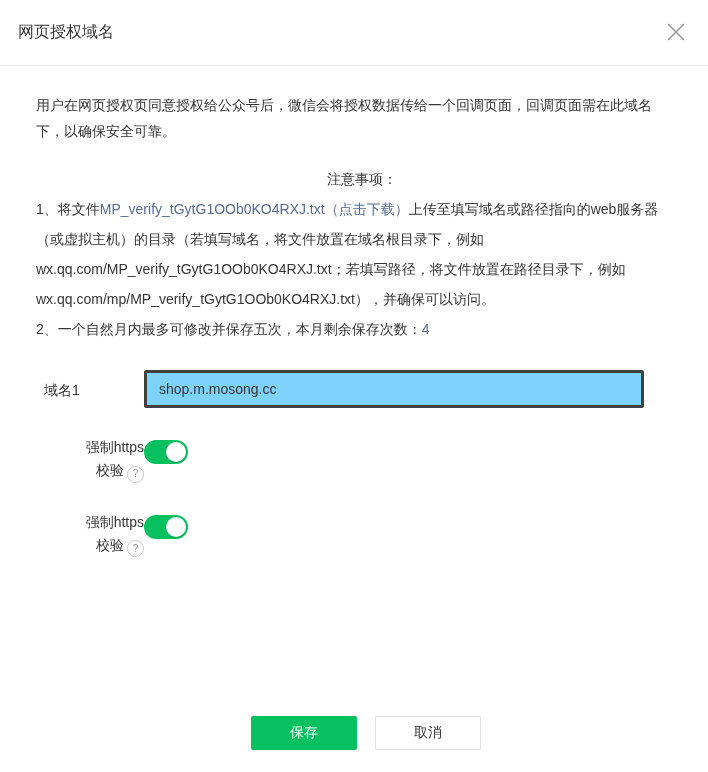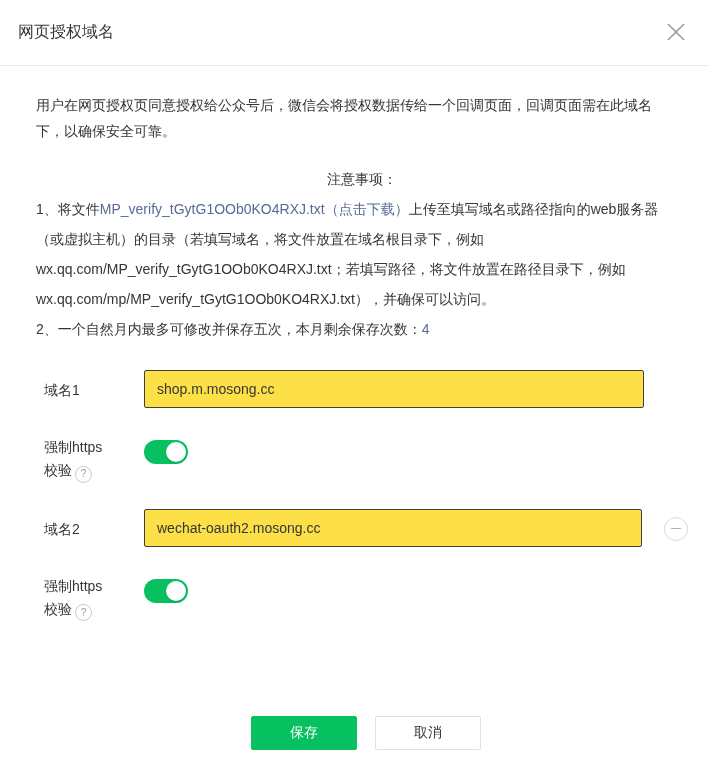--- a/index.html
+++ b/index.html
@@ -91,32 +91,33 @@
     line-height: 22px;
     color: #353535;
     padding-top: 9px;
     box-sizing: border-box;
     flex: none;
     margin-left: 8px;
   }
   .form-label.two-line {
     padding-top: 2px;
     line-height: 23px;
+    text-align: right;
   }
   .text-input {
     width: 500px;
     height: 38px;
-    border: 1px solid #404040;
+    border: 3px solid #404040;
     border-radius: 2px;
     padding: 0 12px;
     box-sizing: border-box;
     font-size: 14px;
     color: #353535;
     font-family: "Liberation Sans", sans-serif;
-    background: #fde047;
+    background: #7dd3fc;
     outline: none;
   }
 
   .remove-btn {
     width: 22px;
     height: 22px;
     border-radius: 50%;
     border: 1px solid #d9d9d9;
     color: #b2b2b2;
     margin-left: 22px;
@@ -243,27 +244,20 @@
     <div class="form-row">
       <div class="form-label two-line">
         <div>强制https</div>
         <div><span>校验</span><span class="help-icon">?</span></div>
       </div>
       <div class="switch">
         <div class="knob"></div>
       </div>
     </div>
 
-    <div class="form-row">
-      <div class="form-label">域名2</div>
-      <input class="text-input" type="text" value="wechat-oauth2.mosong.cc" style="">
-      <div class="remove-btn">
-        <span class="bar"></span>
-      </div>
-    </div>
 
     <div class="form-row">
       <div class="form-label two-line">
         <div>强制https</div>
         <div><span>校验</span><span class="help-icon">?</span></div>
       </div>
       <div class="switch">
         <div class="knob"></div>
       </div>
     </div>

